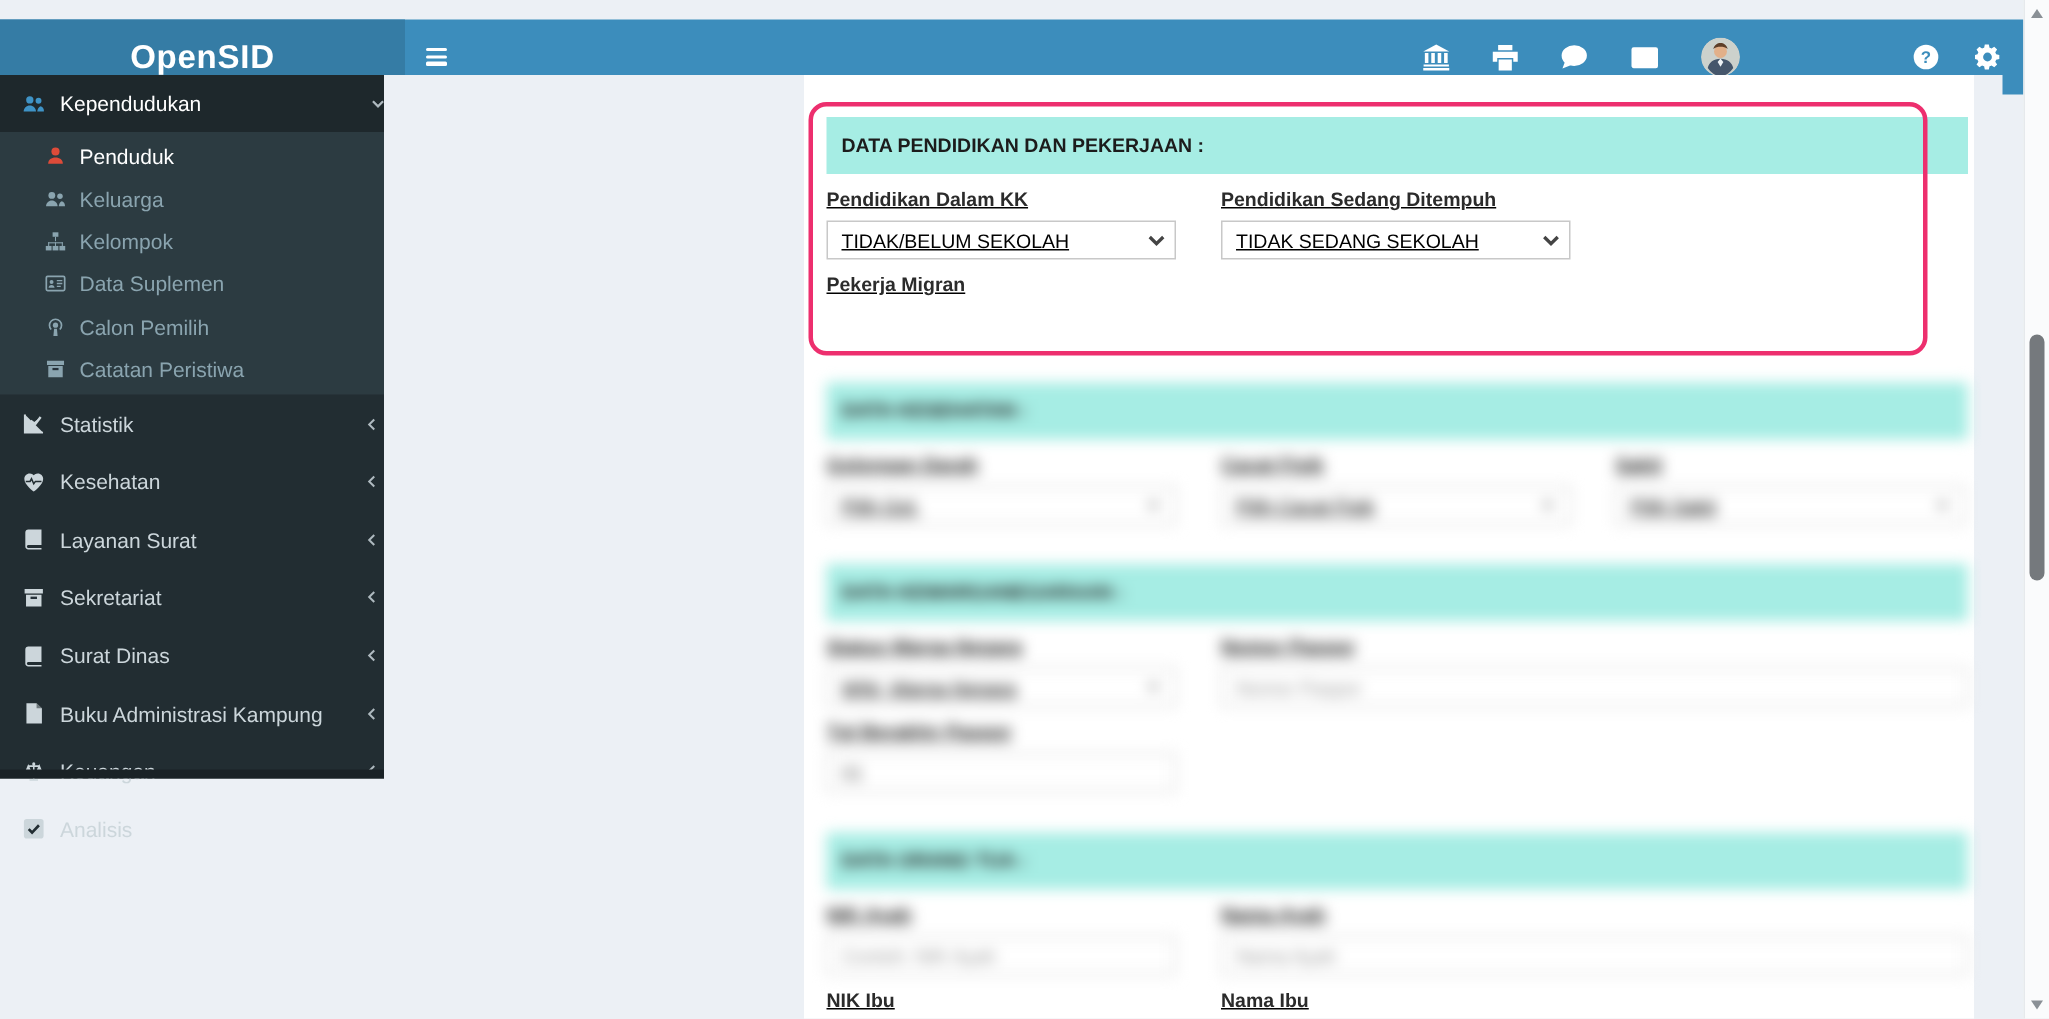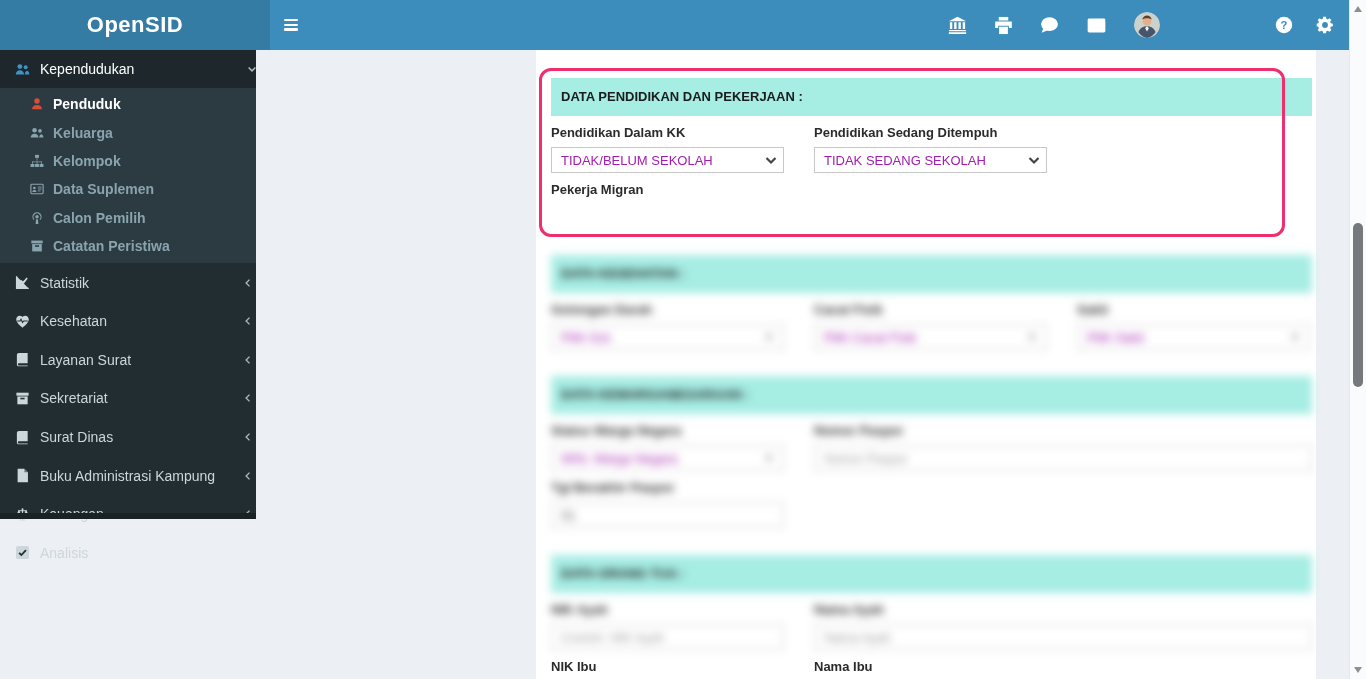--- a/index.html
+++ b/index.html
@@ -1,20 +1,20 @@
 <!DOCTYPE html>
 <html><head>
 <meta charset="utf-8">
 <style>
   html,body{margin:0;padding:0;width:1366px;height:679px;overflow:hidden;
     font-family:"Liberation Sans",sans-serif;background:#ecf0f5;}
   *{box-sizing:border-box;}
 
   
-  .navbar{position:absolute;left:0;top:0;width:1349px;height:50px;background:#3c8dbc;}
+  .navbar{position:absolute;left:0;top:13px;width:1349px;height:50px;background:#3c8dbc;}
   .logo{position:absolute;left:0;top:0;width:270px;height:50px;background:#357ca5;
     color:#fff;font-size:22px;font-weight:bold;text-align:center;line-height:50px;letter-spacing:.5px;}
   .hamburger{position:absolute;left:284px;top:19px;width:14px;height:12px;cursor:pointer;}
   .hamburger i{display:block;height:2.4px;background:#fff;margin-bottom:2.2px;border-radius:1px;}
   .nicon{position:absolute;top:16px;width:19px;height:19px;color:#fff;cursor:pointer;}
   .nicon svg{width:100%;height:100%;fill:currentColor;}
   .ni-bank{left:948px;} .ni-print{left:994px;} .ni-chat{left:1040px;} .ni-mail{left:1087px;}
   .ni-help{left:1275px;width:18px;height:18px;} .ni-gear{left:1316px;width:18px;height:18px;}
   .avatar{position:absolute;left:1134px;top:12px;width:26px;height:26px;border-radius:50%;
     overflow:hidden;cursor:pointer;}
@@ -25,42 +25,42 @@
   
   .sidebar{position:absolute;left:0;top:50px;width:270px;height:469px;background:#222d32;
     font-size:14px;color:#b8c7ce;}
   .sgroup{height:38px;background:#1e282c;color:#fff;display:flex;align-items:center;
     padding:0 12px 0 15px;cursor:pointer;}
   .sicon{display:inline-flex;width:15px;height:15px;margin-right:10px;flex:none;}
   .sicon svg{width:100%;height:100%;fill:currentColor;}
   .c-blue{color:#3f93c6;} .c-red{color:#dd4b39;}
   .chev{margin-left:auto;width:12px;height:12px;display:inline-flex;color:#aeb9bf;}
   .chev svg{width:100%;height:100%;}
-  .submenu{background:#2c3b41;padding:2px 0 3px;font-weight:bold;}
+  .submenu{background:#2c3b41;padding:2px 0 3px;}
   .subitem{height:28.4px;display:flex;align-items:center;padding-left:30px;color:#8aa4af;cursor:pointer;}
   .subitem .sicon{width:14px;height:14px;margin-right:9px;}
   .subitem.active{color:#fff;}
   .mitem{height:38.6px;display:flex;align-items:center;padding:0 16px 0 15px;color:#ccd6db;cursor:pointer;}
   .sthumb{position:absolute;right:1px;top:0;width:13px;height:283px;background:#6e7377;
     border-radius:7px;cursor:pointer;}
   .sbottom{position:absolute;left:0;bottom:0;width:100%;height:6px;background:#1a2226;}
 
   
   .content{position:absolute;left:256px;top:50px;width:1079px;height:629px;background:#ecf0f5;}
   .card{position:absolute;left:280px;top:0;width:780px;height:629px;background:#fff;}
   .sec{position:absolute;left:15px;width:761px;}
   .sec1{top:28px;} .sec2{top:205px;} .sec3{top:326px;} .sec4{top:505px;}
   .sec-head{height:38px;line-height:38px;background:#a6ede4;color:#1c1c1c;
     font-size:13px;font-weight:bold;padding:0 10px;}
   .frow{display:flex;gap:30px;}
-  .field{width:233px;}
+  .field{width:233px;text-decoration:underline;}
   .field.wide{width:498px;}
   .field label{display:block;margin:9px 0 7px;font-size:13px;font-weight:bold;color:#2b2b2b;}
   .select{height:26px;border:1px solid #c8c8c8;background:#fff;display:flex;align-items:center;
-    padding:0 4px 0 9px;font-size:13px;color:#a21caf;cursor:pointer;white-space:nowrap;overflow:hidden;}
+    padding:0 4px 0 9px;font-size:13px;color:#000000;cursor:pointer;white-space:nowrap;overflow:hidden;}
   .select .sarrow{margin-left:auto;width:16px;height:16px;color:#444;flex:none;}
   .select .sarrow svg{width:100%;height:100%;}
   .select .tri{margin-left:auto;margin-right:6px;width:0;height:0;flex:none;
     border-left:4px solid transparent;border-right:4px solid transparent;border-top:5px solid #888;}
   .tinput{width:100%;height:26px;border:1px solid #c8c8c8;padding:0 9px;font-size:13px;
     color:#555;font-family:"Liberation Sans",sans-serif;}
   .tinput::placeholder{color:#999;}
   .redbox{position:absolute;left:3px;top:18px;width:746px;height:169px;border:3px solid #ed2f6e;
     border-radius:12px;pointer-events:none;z-index:5;}
   .blurwrap{filter:blur(4.5px);}

